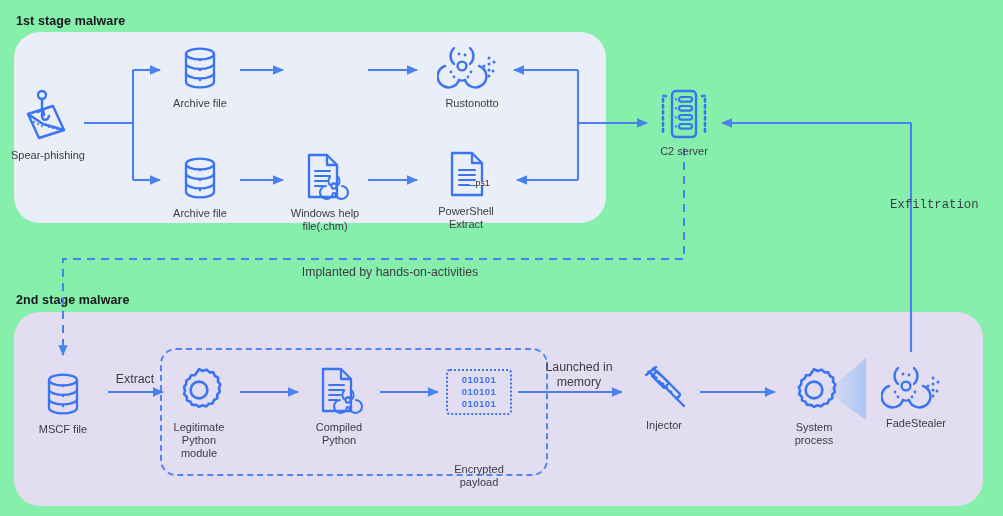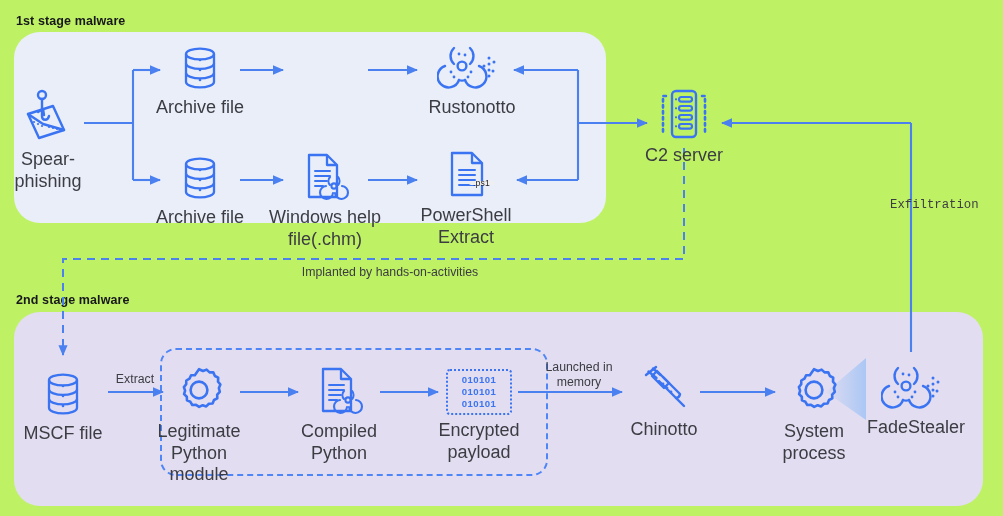--- a/index.html
+++ b/index.html
@@ -9,21 +9,21 @@
     background: #ffffff;
   }
   body {
     font-family: "Liberation Sans", sans-serif;
     -webkit-font-smoothing: antialiased;
   }
   #canvas {
     position: relative;
     width: 1003px;
     height: 516px;
-    background: #bef264;
+    background: #86efac;
     overflow: hidden;
   }
   .panel {
     position: absolute;
     border-radius: 26px;
   }
   #stage1-panel {
     left: 14px;
     top: 32px;
     width: 592px;
@@ -55,21 +55,21 @@
     align-items: center;
     width: 120px;
     margin-left: -60px;
   }
   .node .icon-wrap {
     display: block;
     line-height: 0;
   }
   .node .label {
     margin-top: 5px;
-    font-size: 18px;
+    font-size: 11px;
     color: #3c3c43;
     text-align: center;
     line-height: 1.2;
     white-space: pre-line;
   }
   .free-label {
     position: absolute;
     font-size: 12.3px;
     color: #3c3c43;
     text-align: center;
@@ -414,21 +414,21 @@
           <path d="M27 34 A6.5 6.5 0 1 0 34 41"></path>
           <path d="M43 34 A6.5 6.5 0 1 1 36 41"></path>
           <circle cx="35" cy="34" r="2.6"></circle>
         </g>
       </svg>
     </span>
     <span class="label">Compiled
 Python</span>
   </div>
 
-  <div class="node" style="left:479px; top:369px;">
+  <div class="node" style="left:479px; top:369px;gap:43px;">
     <span class="icon-wrap">
       <span class="binary-box">
         <span>010101</span>
         <span>010101</span>
         <span>010101</span>
       </span>
     </span>
     <span class="label">Encrypted
 payload</span>
   </div>
@@ -448,21 +448,21 @@
           <path d="M20 17 L37 34 A4.5 4.5 0 0 0 41 30 L24 13"></path>
           <path d="M37 34 L45 42"></path>
         </g>
         <g fill="#3b74f2">
           <circle cx="24" cy="20" r="1.4"></circle>
           <circle cx="28" cy="24" r="1.4"></circle>
           <circle cx="32" cy="28" r="1.4"></circle>
         </g>
       </svg>
     </span>
-    <span class="label">Chinotto</span>
+    <span class="label">Injector</span>
   </div>
 
   <div class="node" style="left:814px; top:366px;">
     <span class="icon-wrap">
       <svg width="50" height="50" viewBox="0 0 50 50">
         <g fill="none" stroke="#3b74f2" stroke-width="2.6" stroke-linejoin="round">
           <path d="M25 3.2
             L29.0 5.0 L32.6 3.6 L35.6 6.4 L39.3 6.4 L40.9 10.0 L44.2 11.7
             L44.0 15.6 L46.4 18.5 L44.9 22.1 L45.8 25.8 L43.2 28.6
             L43.3 32.3 L40.0 34.0 L38.6 37.5 L34.9 37.8 L32.2 40.4

